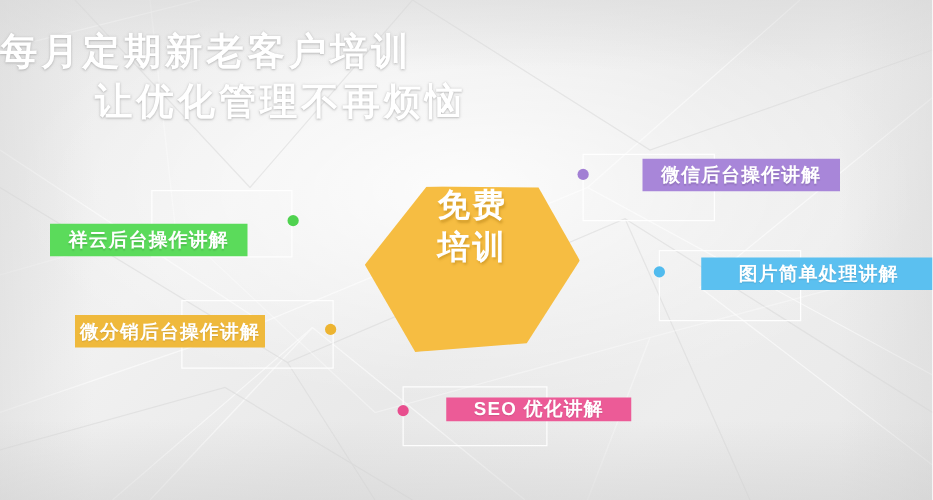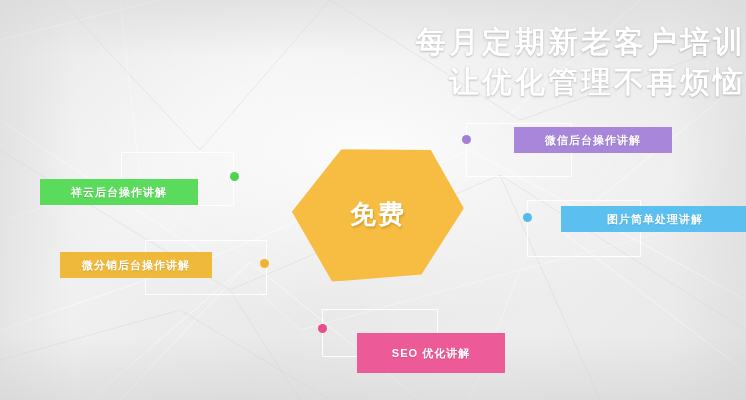--- a/index.html
+++ b/index.html
@@ -37,32 +37,32 @@
       linear-gradient(to right, rgba(214,214,214,0.45) 0%, rgba(214,214,214,0.0) 10%),
       linear-gradient(to left, rgba(214,214,214,0.45) 0%, rgba(214,214,214,0.0) 10%);
   }
 
   
   .headline {
     position: absolute;
     left: 0;
     top: 22px;
     width: 746px;
-    text-align: right;
+    text-align: left;
     color: #ffffff;
     font-size: 30px;
     font-weight: bold;
     letter-spacing: 3px;
     line-height: 40px;
     text-shadow: 0 1px 2px rgba(150,150,150,0.55), 0 0 1px rgba(160,160,160,0.5);
     user-select: none;
   }
   .headline .line2 {
     display: block;
-    padding-left: 100px;
+    padding-left: 76px;
   }
 
   
   .hex-wrap {
     position: absolute;
     left: 292px;
     top: 148px;
     width: 172px;
     height: 132px;
   }
@@ -73,21 +73,20 @@
     clip-path: polygon(30% 0%, 82% 3%, 100% 48%, 74% 97%, 22% 100%, 0% 46%);
     transform: rotate(-2deg);
     filter: drop-shadow(2px 6px 6px rgba(120,120,120,0.38));
   }
   .hex-label {
     position: absolute;
     inset: 0;
     display: flex;
     flex-direction: column;
     align-items: center;
-    justify-content: center;
     color: #ffffff;
     font-size: 26px;
     font-weight: bold;
     letter-spacing: 2px;
     line-height: 33px;
     text-shadow: 1px 2px 2px rgba(175,125,20,0.45);
     user-select: none;
   }
 
   
@@ -103,21 +102,21 @@
     width: 9px;
     height: 9px;
     border-radius: 50%;
   }
   .chip {
     position: absolute;
     display: flex;
     align-items: center;
     justify-content: center;
     color: #ffffff;
-    font-size: 11px;
+    font-size: 15px;
     font-weight: bold;
     letter-spacing: 1px;
     white-space: nowrap;
     box-sizing: border-box;
     padding: 0 13px;
     height: 26px;
     text-shadow: 0 1px 1px rgba(0,0,0,0.12);
     user-select: none;
   }
 </style>
@@ -156,20 +155,21 @@
 
   <div class="headline">
     <span>每月定期新老客户培训</span>
     <span class="line2">让优化管理不再烦恼</span>
   </div>
 
   <div class="hex-wrap">
     <div class="hex"></div>
     <div class="hex-label">
       <span>免费</span>
+      <span>培训</span>
     </div>
   </div>
 
   <div id="nodes-layer">
       <div class="node">
         <div class="frame" style="left: 466px; top: 123px; width: 106px; height: 54px;"></div>
         <div class="chip" style="left: 514px; top: 127px; width: 158px; height: 26px; background: rgb(168, 134, 217);">微信后台操作讲解</div>
         <div class="dot" style="left: 462px; top: 135px; background: rgb(162, 127, 212);"></div>
       </div>
       <div class="node">
@@ -182,18 +182,18 @@
         <div class="chip" style="left: 561px; top: 206px; width: 188px; height: 26px; background: rgb(91, 192, 240);">图片简单处理讲解</div>
         <div class="dot" style="left: 523px; top: 213px; background: rgb(81, 187, 238);"></div>
       </div>
       <div class="node">
         <div class="frame" style="left: 145px; top: 240px; width: 122px; height: 55px;"></div>
         <div class="chip" style="left: 60px; top: 252px; width: 152px; height: 26px; background: rgb(239, 185, 60);">微分销后台操作讲解</div>
         <div class="dot" style="left: 260px; top: 259px; background: rgb(237, 180, 49);"></div>
       </div>
       <div class="node">
         <div class="frame" style="left: 322px; top: 309px; width: 116px; height: 48px;"></div>
-        <div class="chip" style="left: 357px; top: 318px; width: 148px; height: 40px; background: rgb(236, 91, 151); margin-top: 15px;">SEO 优化讲解</div>
+        <div class="chip" style="left: 357px; top: 318px; width: 148px; height: 19px; background: rgb(236, 91, 151);">SEO 优化讲解</div>
         <div class="dot" style="left: 318px; top: 324px; background: rgb(232, 78, 142);"></div>
       </div>
     </div>
 
 </div>
 
 </body></html>

